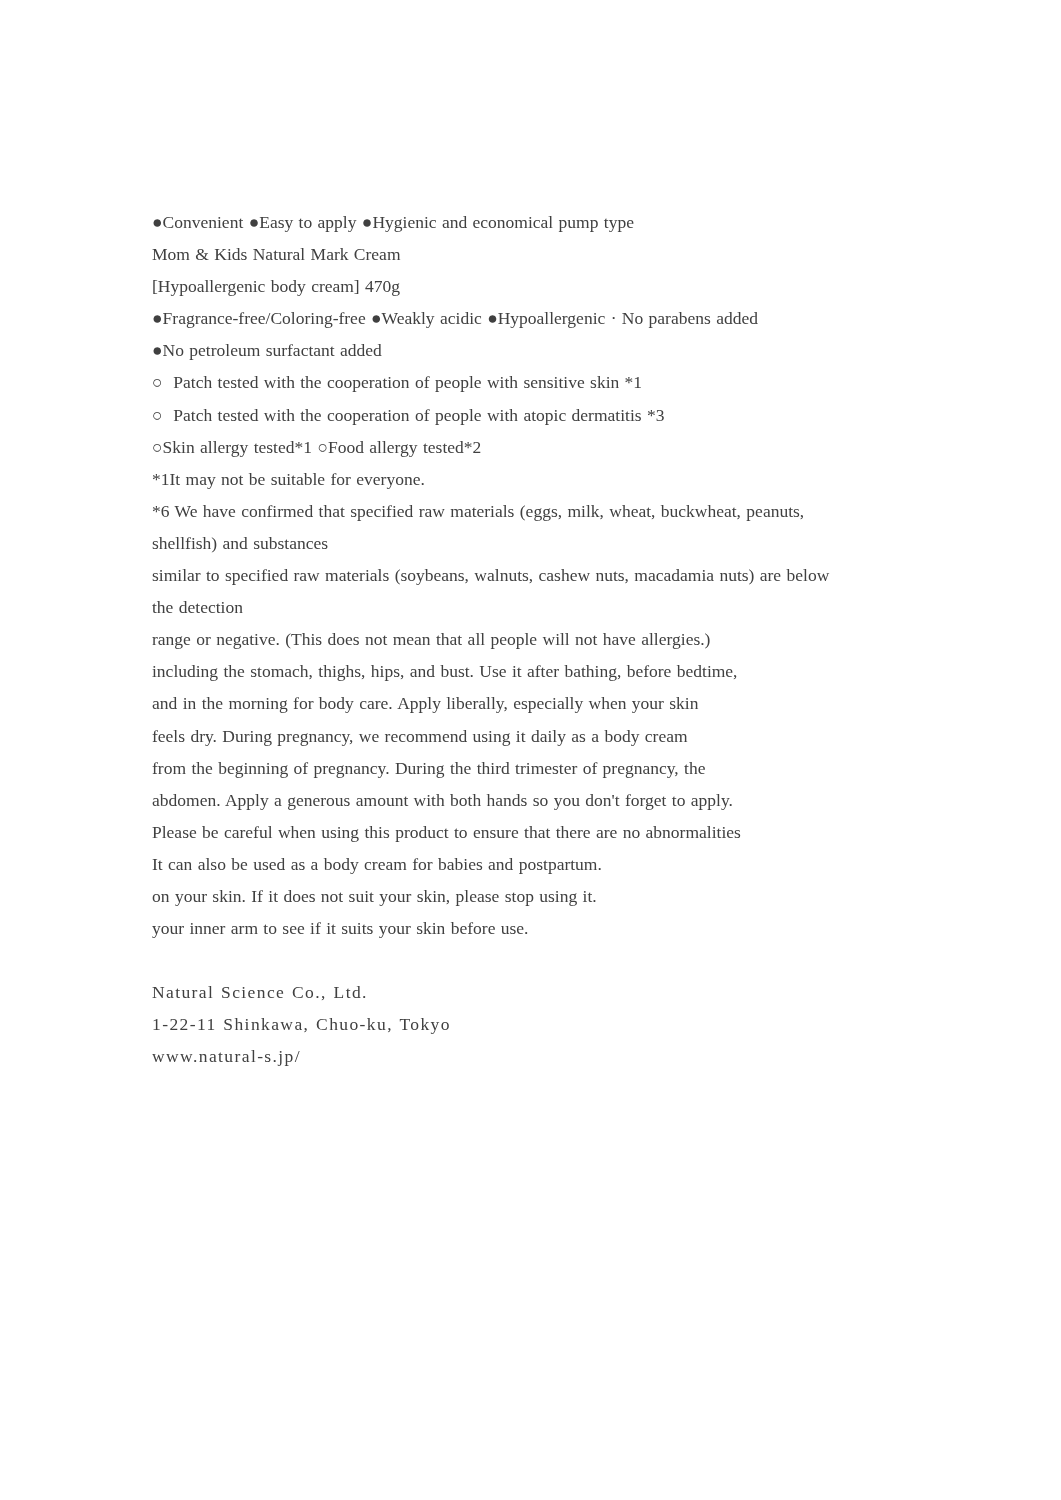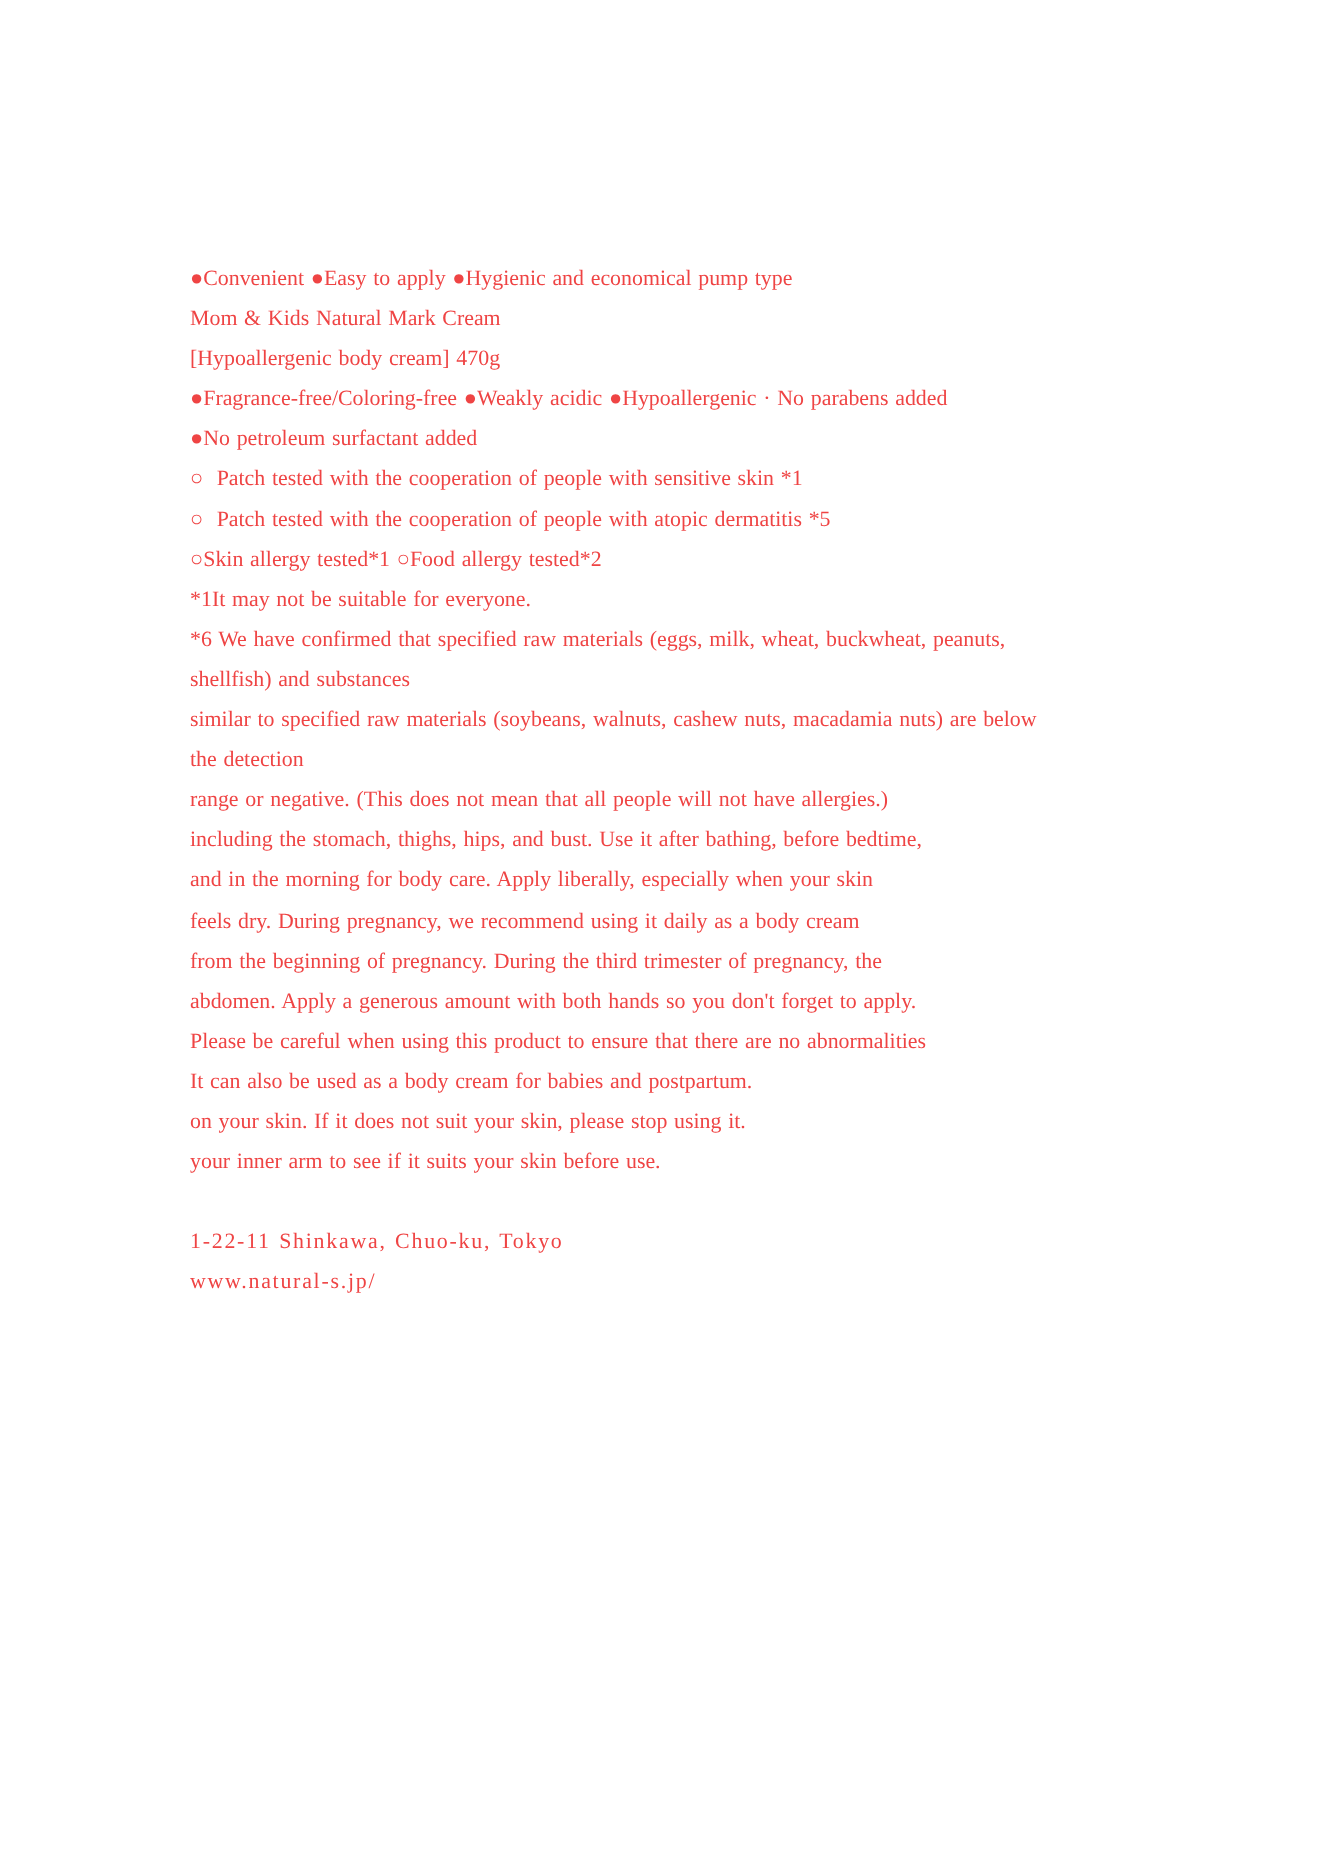--- a/index.html
+++ b/index.html
@@ -15,21 +15,21 @@
     overflow: hidden;
   }
   .doc-body {
     position: absolute;
     left: 152px;
     top: 206px;
     width: 780px;
     font-family: "Liberation Serif", "DejaVu Serif", serif;
     font-size: 17.5px;
     line-height: 32.1px;
-    color: #ef4444;
+    color: #404040;
     word-spacing: 1px;
   }
   .line {
     white-space: pre;
     min-height: 32.1px;
   }
   .line.spaced {
     letter-spacing: 1.4px;
   }
 </style>
@@ -37,34 +37,35 @@
 <body>
 
 <div class="page">
   <div class="doc-body">
       <div class="line">●Convenient ●Easy to apply ●Hygienic and economical pump type</div>
       <div class="line">Mom &amp; Kids Natural Mark Cream</div>
       <div class="line">[Hypoallergenic body cream] 470g</div>
       <div class="line">●Fragrance-free/Coloring-free ●Weakly acidic ●Hypoallergenic · No parabens added</div>
       <div class="line">●No petroleum surfactant added</div>
       <div class="line">○  Patch tested with the cooperation of people with sensitive skin *1</div>
-      <div class="line">○  Patch tested with the cooperation of people with atopic dermatitis *5</div>
+      <div class="line">○  Patch tested with the cooperation of people with atopic dermatitis *3</div>
       <div class="line">○Skin allergy tested*1 ○Food allergy tested*2</div>
       <div class="line">*1It may not be suitable for everyone.</div>
       <div class="line">*6 We have confirmed that specified raw materials (eggs, milk, wheat, buckwheat, peanuts,</div>
       <div class="line">shellfish) and substances</div>
       <div class="line">similar to specified raw materials (soybeans, walnuts, cashew nuts, macadamia nuts) are below</div>
       <div class="line">the detection</div>
       <div class="line">range or negative. (This does not mean that all people will not have allergies.)</div>
       <div class="line">including the stomach, thighs, hips, and bust. Use it after bathing, before bedtime,</div>
       <div class="line">and in the morning for body care. Apply liberally, especially when your skin</div>
       <div class="line">feels dry. During pregnancy, we recommend using it daily as a body cream</div>
       <div class="line">from the beginning of pregnancy. During the third trimester of pregnancy, the</div>
       <div class="line">abdomen. Apply a generous amount with both hands so you don't forget to apply.</div>
       <div class="line">Please be careful when using this product to ensure that there are no abnormalities</div>
       <div class="line">It can also be used as a body cream for babies and postpartum.</div>
       <div class="line">on your skin. If it does not suit your skin, please stop using it.</div>
       <div class="line">your inner arm to see if it suits your skin before use.</div>
       <div class="line"></div>
+      <div class="line spaced">Natural Science Co., Ltd.</div>
       <div class="line spaced">1-22-11 Shinkawa, Chuo-ku, Tokyo</div>
       <div class="line spaced">www.natural-s.jp/</div>
     </div>
 </div>
 
 </body></html>

